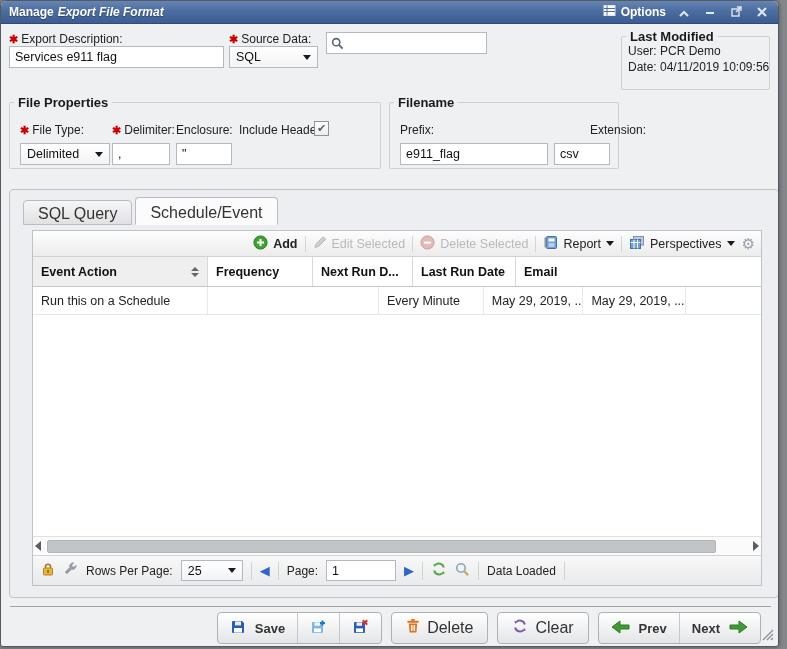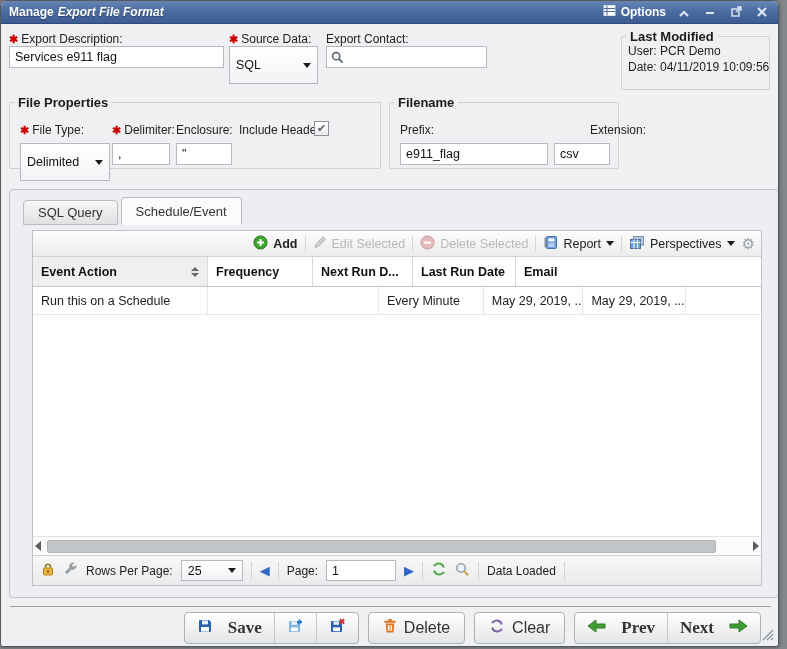--- a/index.html
+++ b/index.html
@@ -19,21 +19,21 @@
   .titletext em { font-style:italic; margin-left:4px; }
   .tb-right { margin-left:auto; display:flex; align-items:center; gap:10px; }
   .tb-options { display:flex; align-items:center; gap:5px; font-size:12px; font-weight:bold; cursor:pointer; }
   .tb-btn { width:16px; height:16px; display:flex; align-items:center; justify-content:center; cursor:pointer; }
 
   
   .lbl { font-size:12px; color:#222; white-space:nowrap; }
   .req { color:#cc0000; font-weight:bold; margin-right:3px; font-size:11px; }
   .tbx { height:22px; border:1px solid #b4b8c0; background:#fff; font-family:"Liberation Sans",sans-serif;
     font-size:12.5px; color:#111; padding:0 5px; width:100%; }
-  .selectbox { height:38px; border:1px solid #b4b8c0; background:linear-gradient(#fff,#f2f3f5);
+  .selectbox { height:22px; border:1px solid #b4b8c0; background:linear-gradient(#fff,#f2f3f5);
     display:flex; align-items:center; justify-content:space-between; padding:0 6px; font-size:12.5px; color:#111; cursor:pointer; }
   .caret { width:0; height:0; border:4px solid transparent; border-top:5px solid #1b1b1b; margin-top:4px; }
   .field { position:absolute; }
   .field .lbl { display:block; }
 
   fieldset { border:1px solid #cdd0d4; border-radius:2px; position:absolute; background:transparent; }
   legend { font-size:13px; font-weight:bold; color:#1a1a1a; padding:0 4px; margin-left:4px; }
 
   .checkbox { width:15px; height:15px; border:1px solid #8d929b; background:linear-gradient(#fff,#ececec);
     display:inline-flex; align-items:center; justify-content:center; cursor:pointer; }
@@ -41,21 +41,21 @@
 
   .searchbox { position:relative; }
   .searchbox input { padding-left:22px; }
   .searchbox .mag { position:absolute; left:5px; top:4px; }
 
   
   .panel { position:absolute; left:8px; top:188px; width:770px; height:409px;
     border:1px solid #bfc2c6; border-radius:4px; background:#eceef1; }
   .tabs { position:absolute; left:13px; top:7px; display:flex; align-items:flex-end; }
   .tab { border:1px solid #b9bcc0; border-bottom:1px solid #b9bcc0; border-radius:4px 4px 0 0;
-    padding:4px 14px 5px; font-size:13px; color:#333; cursor:pointer;
+    padding:4px 14px 5px; font-size:16px; color:#333; cursor:pointer;
     background:linear-gradient(#f6f6f6,#e0e1e3); margin-right:3px; height:25px; }
   .tab.active { background:#fbfbfc; border-bottom-color:#fbfbfc; height:28px; padding-top:6px; font-weight:normal; }
 
   
   .grid { position:absolute; left:22px; top:40px; width:730px; height:356px;
     border:1px solid #bfc2c6; background:#fff; display:flex; flex-direction:column; }
   .gtoolbar { height:26px; background:linear-gradient(#fdfdfd,#ececec); border-bottom:1px solid #cfd2d6;
     display:flex; align-items:center; justify-content:flex-end; padding:0 6px; gap:7px; font-size:12.5px; color:#222; }
   .titem { display:flex; align-items:center; gap:5px; cursor:pointer; white-space:nowrap; }
   .titem.disabled { color:#b9b9b9; cursor:default; }
@@ -89,22 +89,22 @@
   .pagerarrow { font-size:13px; color:#2f66c8; cursor:pointer; line-height:1; }
   .rpp-select { width:62px; height:21px; }
   .pageinput { width:70px; height:21px; }
 
   
   .divider { position:absolute; left:9px; right:7px; top:605px; height:1px; background:#9fa2a6; }
   .btnbar { position:absolute; top:611px; right:17px; display:flex; align-items:stretch; gap:9px; height:32px; }
   .btn, .btngroup { border:1px solid #aeb1b6; border-radius:4px; background:linear-gradient(#ffffff,#e4e5e7);
     display:flex; align-items:center; }
   .btn { padding:12px 14px; gap:7px; font-size:16px; font-weight:normal; color:#333; cursor:pointer; }
-  .btngroup .cell { display:flex; align-items:center; gap:15px; padding:0 12px; font-size:17px; font-weight:bold; color:#333;
-    cursor:pointer; border-right:1px solid #c4c7cb; height:100%;font-family:Liberation Serif, serif; }
+  .btngroup .cell { display:flex; align-items:center; gap:9px; padding:0 12px; font-size:13px; font-weight:bold; color:#333;
+    cursor:pointer; border-right:1px solid #c4c7cb; height:100%; }
   .btngroup .cell:last-child { border-right:none; }
   .resize-handle { position:absolute; right:4px; bottom:6px; width:13px; height:13px; cursor:nwse-resize; }
 </style>
 </head>
 <body>
 
 <div class="window">
 
   <div class="titlebar">
     <div class="titletext">
@@ -153,21 +153,20 @@
 
   <div class="field" style="left:228px; top:31px; width:89px;">
     <span class="lbl"><span class="req">✱</span><span>Source Data:</span></span>
     <div class="selectbox">
       <span>SQL</span>
       <span class="caret"></span>
     </div>
   </div>
 
   <div class="field" style="left:325px; top:31px; width:161px;">
-    <span class="lbl">Export Contact:</span>
     <div class="searchbox">
       <input class="tbx" type="text" value="" style="">
       <span class="mag">
         <svg width="13" height="13" viewBox="0 0 13 13">
             <circle cx="5.2" cy="5.2" r="3.6" fill="none" stroke="#5a6675" stroke-width="1.6"></circle>
             <line x1="8" y1="8" x2="11.6" y2="11.6" stroke="#5a6675" stroke-width="1.8"></line>
           </svg>
       </span>
     </div>
   </div>

